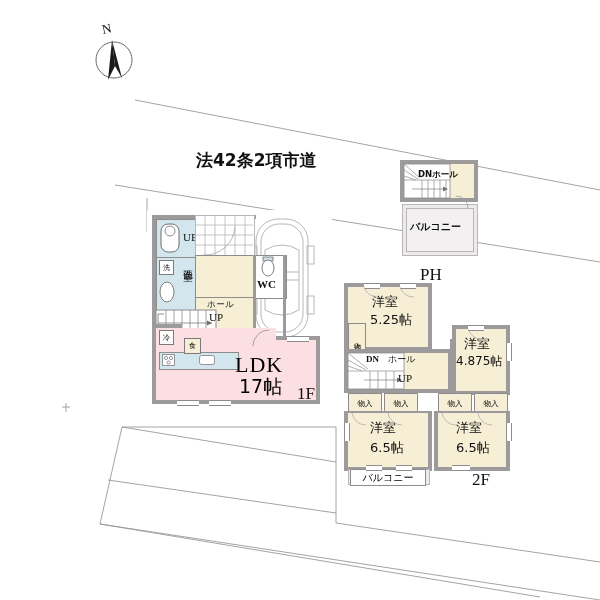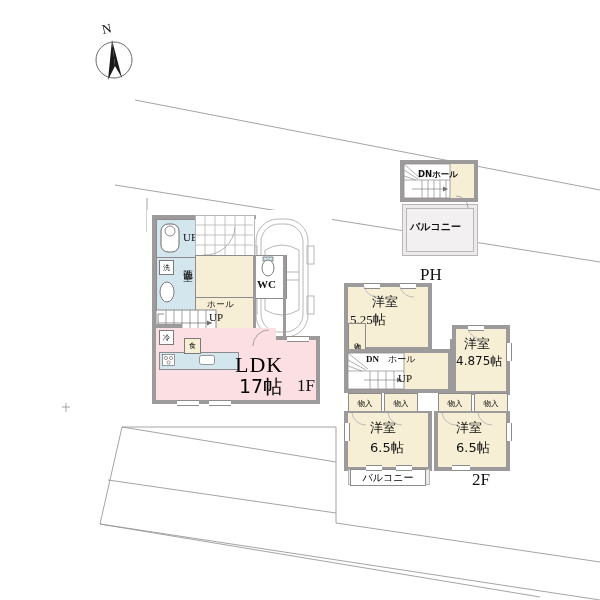--- a/index.html
+++ b/index.html
@@ -36,21 +36,21 @@
     font-size: 17px; font-weight: bold;
     letter-spacing: 0px;
     color: #111;
     font-family: "DejaVu Serif", serif;
   }
   .floor-tag {
     font-size: 17px;
     font-family: "Liberation Serif", serif;
     color: #111;
   }
-  .tag-1f { left: 297px; top: 376px; }
+  .tag-1f { left: 297px; top: 384px; }
   .tag-2f { left: 472px; top: 470px; }
   .tag-ph { left: 420px; top: 265px; }
 
   
   .wall   { background: #9d9a9c; }
   .room-pink  { background: #fbdfe2; }
   .room-beige { background: #f6efd6; }
   .room-blue  { background: #d3e6ee; }
   .room-gray  { background: #eceaea; }
   .room-white { background: #ffffff; }
@@ -131,20 +131,21 @@
   <div class="abs compass-wrap">
     <div class="compass-label lat">N</div>
     <svg width="60" height="70">
       <circle cx="26" cy="38" r="18" fill="#ffffff" stroke="#araray"></circle>
       <circle cx="26" cy="38" r="18" fill="none" stroke="#6b6b6b" stroke-width="1"></circle>
       <polygon points="24,18 20,58 27,44" fill="#1a1a1a"></polygon>
       <polygon points="24,18 34,56 27,44" fill="#1a1a1a"></polygon>
     </svg>
   </div>
 
+  <div class="abs road-label jp">法42条2項市道</div>
 
   <div class="abs" style="left:147px; top:210px; width:185px; height:196px;">
 
     <div class="abs" style="left:0;top:0;width:185px;height:196px;background:#ffffff;"></div>
 
     <svg class="abs" style="left:100px;top:0px;width:85px;height:135px;" viewBox="0 0 85 135">
       <g fill="none" stroke="#b9b6b8" stroke-width="1">
         <rect x="9" y="9" width="52" height="118" rx="22"></rect>
         <rect x="14" y="14" width="42" height="108" rx="18"></rect>
         <path d="M18 40 Q35 30 52 40 L52 62 L18 62 Z"></path>
@@ -289,21 +290,21 @@
       <path d="M2 0 A12 12 0 0 1 14 12" fill="none" stroke="#9a9a9a" stroke-width="0.8"></path>
     </svg>
   </div>
   <div class="abs floor-tag tag-ph">PH</div>
 
   <div class="abs" style="left:344px; top:283px; width:166px; height:196px;">
 
     <div class="abs wall" style="left:0;top:0;width:88px;height:68px;"></div>
     <div class="abs room-beige" style="left:4px;top:4px;width:80px;height:60px;"></div>
     <div class="abs jp rm-name" style="left:28px;top:12px;">洋室</div>
-    <div class="abs jp rm-name" style="left:6px;top:30px;font-family:Liberation Serif, serif;">5.25帖</div>
+    <div class="abs jp rm-name" style="left:26px;top:30px;">5.25帖</div>
     <div class="abs closet-box" style="left:4px;top:40px;width:16px;height:26px;">
       <span class="closet-v">物入</span>
     </div>
 
     <div class="abs" style="left:20px;top:0;width:16px;height:4px;background:#ffffff;border-top:1px solid #8e8b8d;border-bottom:1px solid #8e8b8d;"></div>
     <div class="abs" style="left:56px;top:0;width:16px;height:4px;background:#ffffff;border-top:1px solid #8e8b8d;border-bottom:1px solid #8e8b8d;"></div>
     <svg class="abs" style="left:20px;top:4px;width:18px;height:12px;" viewBox="0 0 18 12">
         <path d="M0 0 A14 14 0 0 0 14 10" fill="none" stroke="#b0adaf" stroke-width="0.8"></path>
       </svg>
     <svg class="abs" style="left:56px;top:4px;width:18px;height:12px;" viewBox="0 0 18 12">

